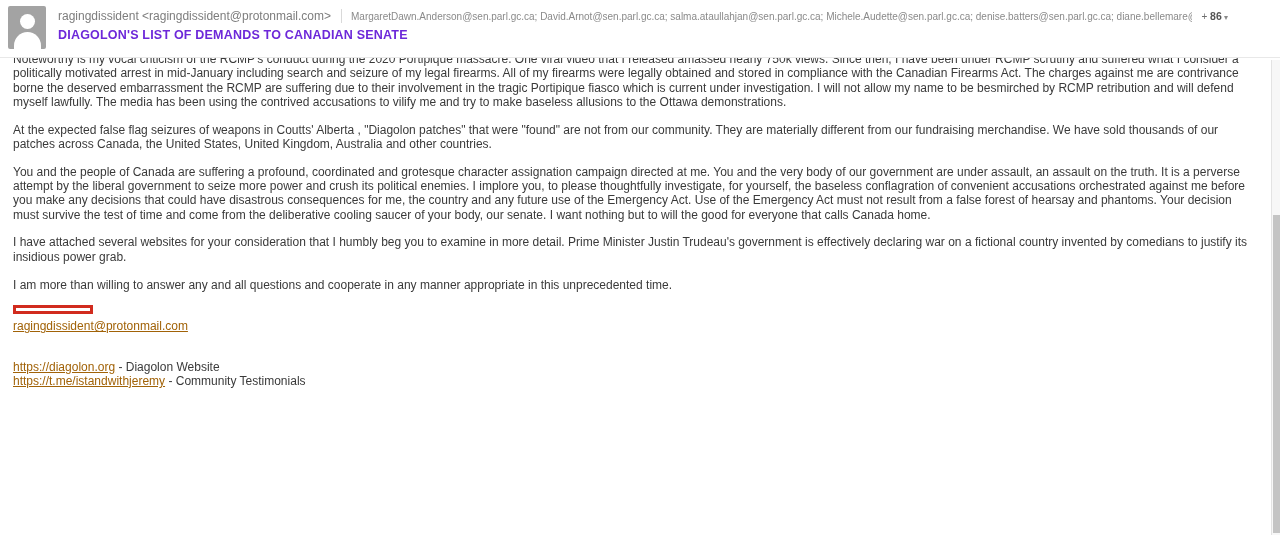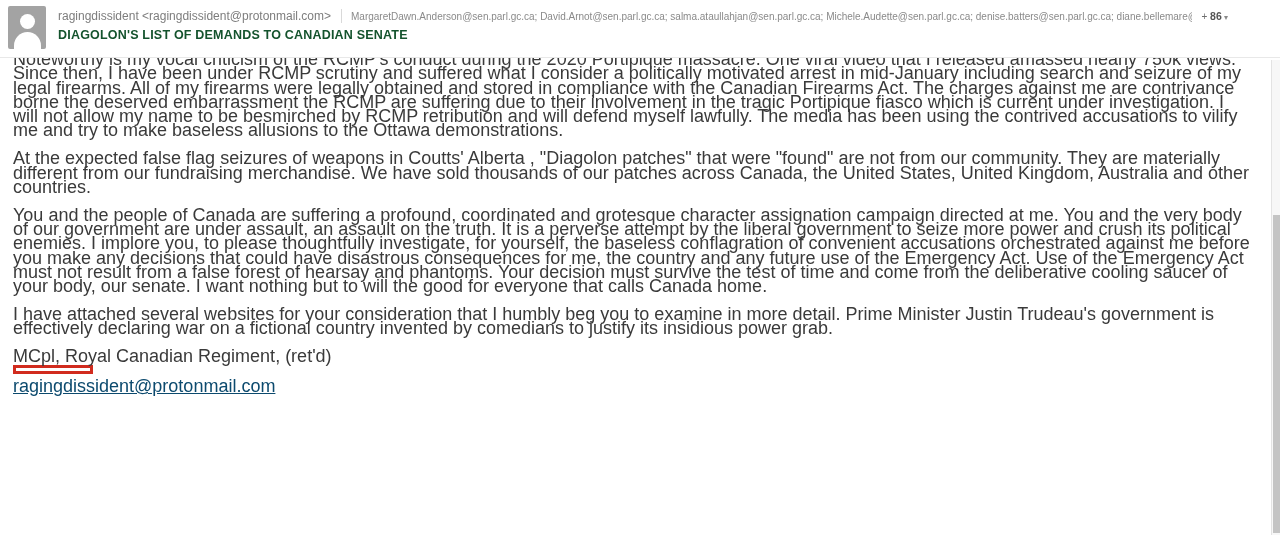--- a/index.html
+++ b/index.html
@@ -18,34 +18,34 @@
               display:flex; align-items:center; white-space:nowrap; overflow:hidden; }
   .sender { font-size:12px; color:#7d7d7d; flex:0 0 auto; }
   .vsep { width:1px; height:14px; background:#d9d9d9; margin:0 9px 0 10px; flex:0 0 auto; }
   .recips { font-size:10px; color:#8a8a8a; flex:0 1 auto; overflow:hidden; }
   .more-toggle { font-size:10px; color:#6e6e6e; margin-left:9px; flex:0 0 auto; cursor:pointer; }
   .more-toggle b { font-size:10.5px; color:#555; font-weight:bold;margin-top:28px; }
   .more-toggle .chev { font-size:8px; color:#8a8a8a; }
   .timestamp { position:absolute; left:1304px; top:10px; font-size:10px; color:#8a8a8a; white-space:nowrap; }
 
   .subject { position:absolute; left:58px; top:28px; font-size:12.5px; font-weight:bold;
-             color:#14532d; letter-spacing:0.2px; }
+             color:#6d28d9; letter-spacing:0.2px; }
   .hdr-divider { position:absolute; top:57px; left:0; width:1280px; height:1px; background:#e8e8e8; }
 
   
   .email-body { position:absolute; top:58px; left:0; width:1268px; height:477px;
                 overflow:hidden; padding:0 16px 0 13px;
-                font-size:18px; line-height:14.3px; color:#3a3a3a; }
+                font-size:12px; line-height:14.3px; color:#3a3a3a; }
   .email-body p { margin:0 0 13.5px 0; }
   .email-body p.first { margin-top:-6px; }
   .email-body p.last { margin-bottom:54px; }
   .sig-line { line-height:14.3px; }
   .red-box { margin-top:2px; width:80px; height:9px; border:3px solid #d12b1e; }
   .email-link-row { margin-top:5px; }
-  .link { color:#0c4a6e; text-decoration:underline; cursor:pointer;margin-top:48px; }
+  .link { color:#a16207; text-decoration:underline; cursor:pointer;margin-top:48px; }
   .site-links { margin-top:26px; }
   .site-links .row { line-height:14.3px; white-space:nowrap; }
 
   
   .sb-track { position:absolute; top:60px; right:0; width:9px; height:475px;
               background:#f7f7f7; border-left:1px solid #e3e3e3; }
   .sb-thumb { position:absolute; top:155px; left:1px; width:7px; height:318px; background:#c4c4c4; }
 </style>
 </head>
 <body>
@@ -68,28 +68,32 @@
     <span class="timestamp">1:02 P</span>
     <div class="subject">DIAGOLON'S LIST OF DEMANDS TO CANADIAN SENATE</div>
   </div>
   <div class="hdr-divider"></div>
 
   <div class="email-body">
     <p class="first">Noteworthy is my vocal criticism of the RCMP's conduct during the 2020 Portipique massacre.  One viral video that I released amassed nearly 750k views.  Since then, I have been under RCMP scrutiny and suffered what I consider a politically motivated arrest in mid-January including  search and seizure of my legal firearms.  All of my firearms were legally obtained and stored in compliance with the Canadian Firearms Act. The charges against me are contrivance borne the deserved embarrassment the RCMP are suffering due to their involvement in the tragic Portipique fiasco which is current under investigation.  I will not allow my name to be besmirched by RCMP retribution and will defend myself lawfully.  The media has been using the contrived accusations to vilify me and try to make baseless allusions to the Ottawa demonstrations.</p>
     <p>At the expected false flag seizures of weapons in Coutts' Alberta , "Diagolon patches" that were "found" are not from our community. They are materially different from our fundraising merchandise. We have sold thousands of our patches across Canada, the United States, United Kingdom, Australia and other countries.</p>
     <p>You and the people of Canada are suffering a profound, coordinated and grotesque character assignation campaign directed at me.  You and the very body of our government are under assault, an assault on the truth. It is a perverse attempt by the liberal government to seize more power and crush its political enemies. I implore you, to please thoughtfully investigate, for yourself, the baseless conflagration of convenient accusations orchestrated against me before you make any decisions that could have disastrous consequences for me, the country and any future use of the Emergency Act.  Use of the Emergency Act must not result from a false forest of hearsay and phantoms.  Your decision must survive the test of time and come from the deliberative cooling saucer of your body, our senate.  I want nothing but to will the good for everyone that calls Canada home.</p>
     <p>I have attached several websites for your consideration that I humbly beg you to examine in more detail. Prime Minister Justin Trudeau's government is effectively declaring war on a fictional country invented by comedians to justify its insidious power grab.</p>
+    <p>I am more than willing to answer any and all questions and cooperate in any manner appropriate in this unprecedented time.</p>
 
-    <div class="sig-line">MCpl, Royal Canadian Regiment, (ret'd)</div>
 
     <div class="red-box"></div>
 
     <div class="email-link-row">
       <a class="link">ragingdissident@protonmail.com</a>
     </div>
 
+    <div class="site-links">
+      <div class="row"><a class="link">https://diagolon.org</a><span> - Diagolon Website</span></div>
+      <div class="row"><a class="link">https://t.me/istandwithjeremy</a><span> - Community Testimonials</span></div>
+    </div>
   </div>
 
   <div class="sb-track">
     <div class="sb-thumb"></div>
   </div>
 
 </div>
 
 </body></html>

